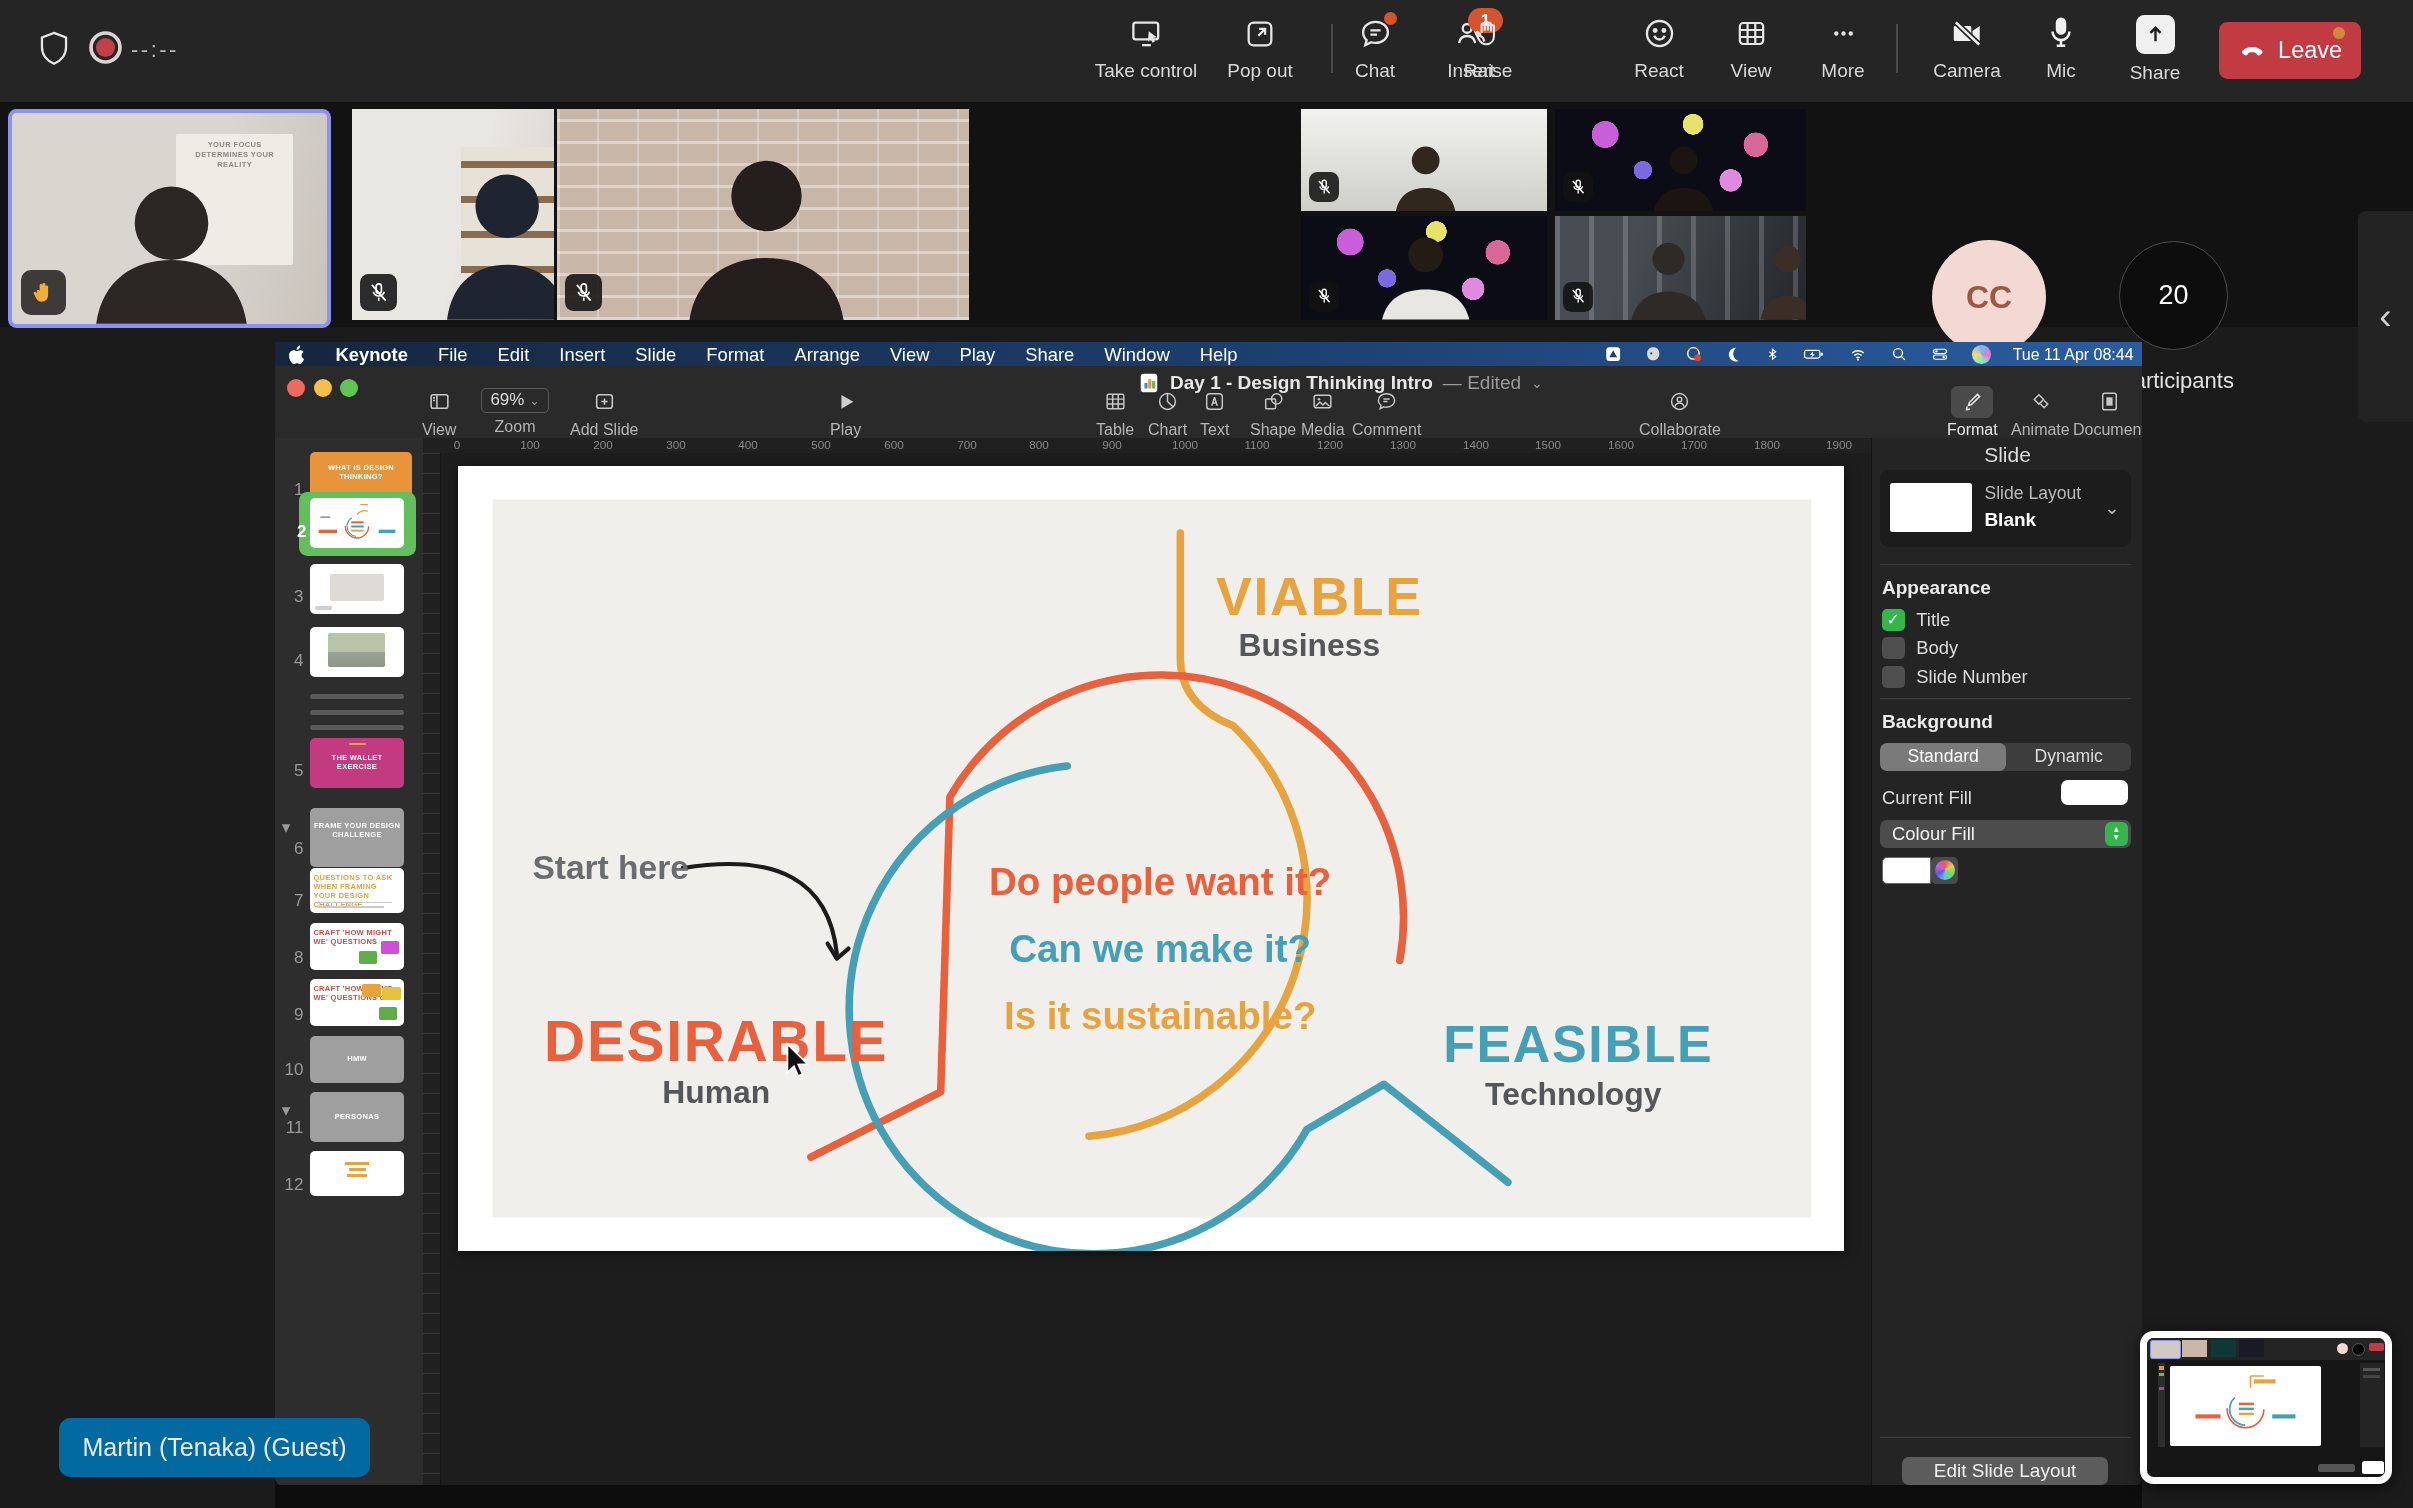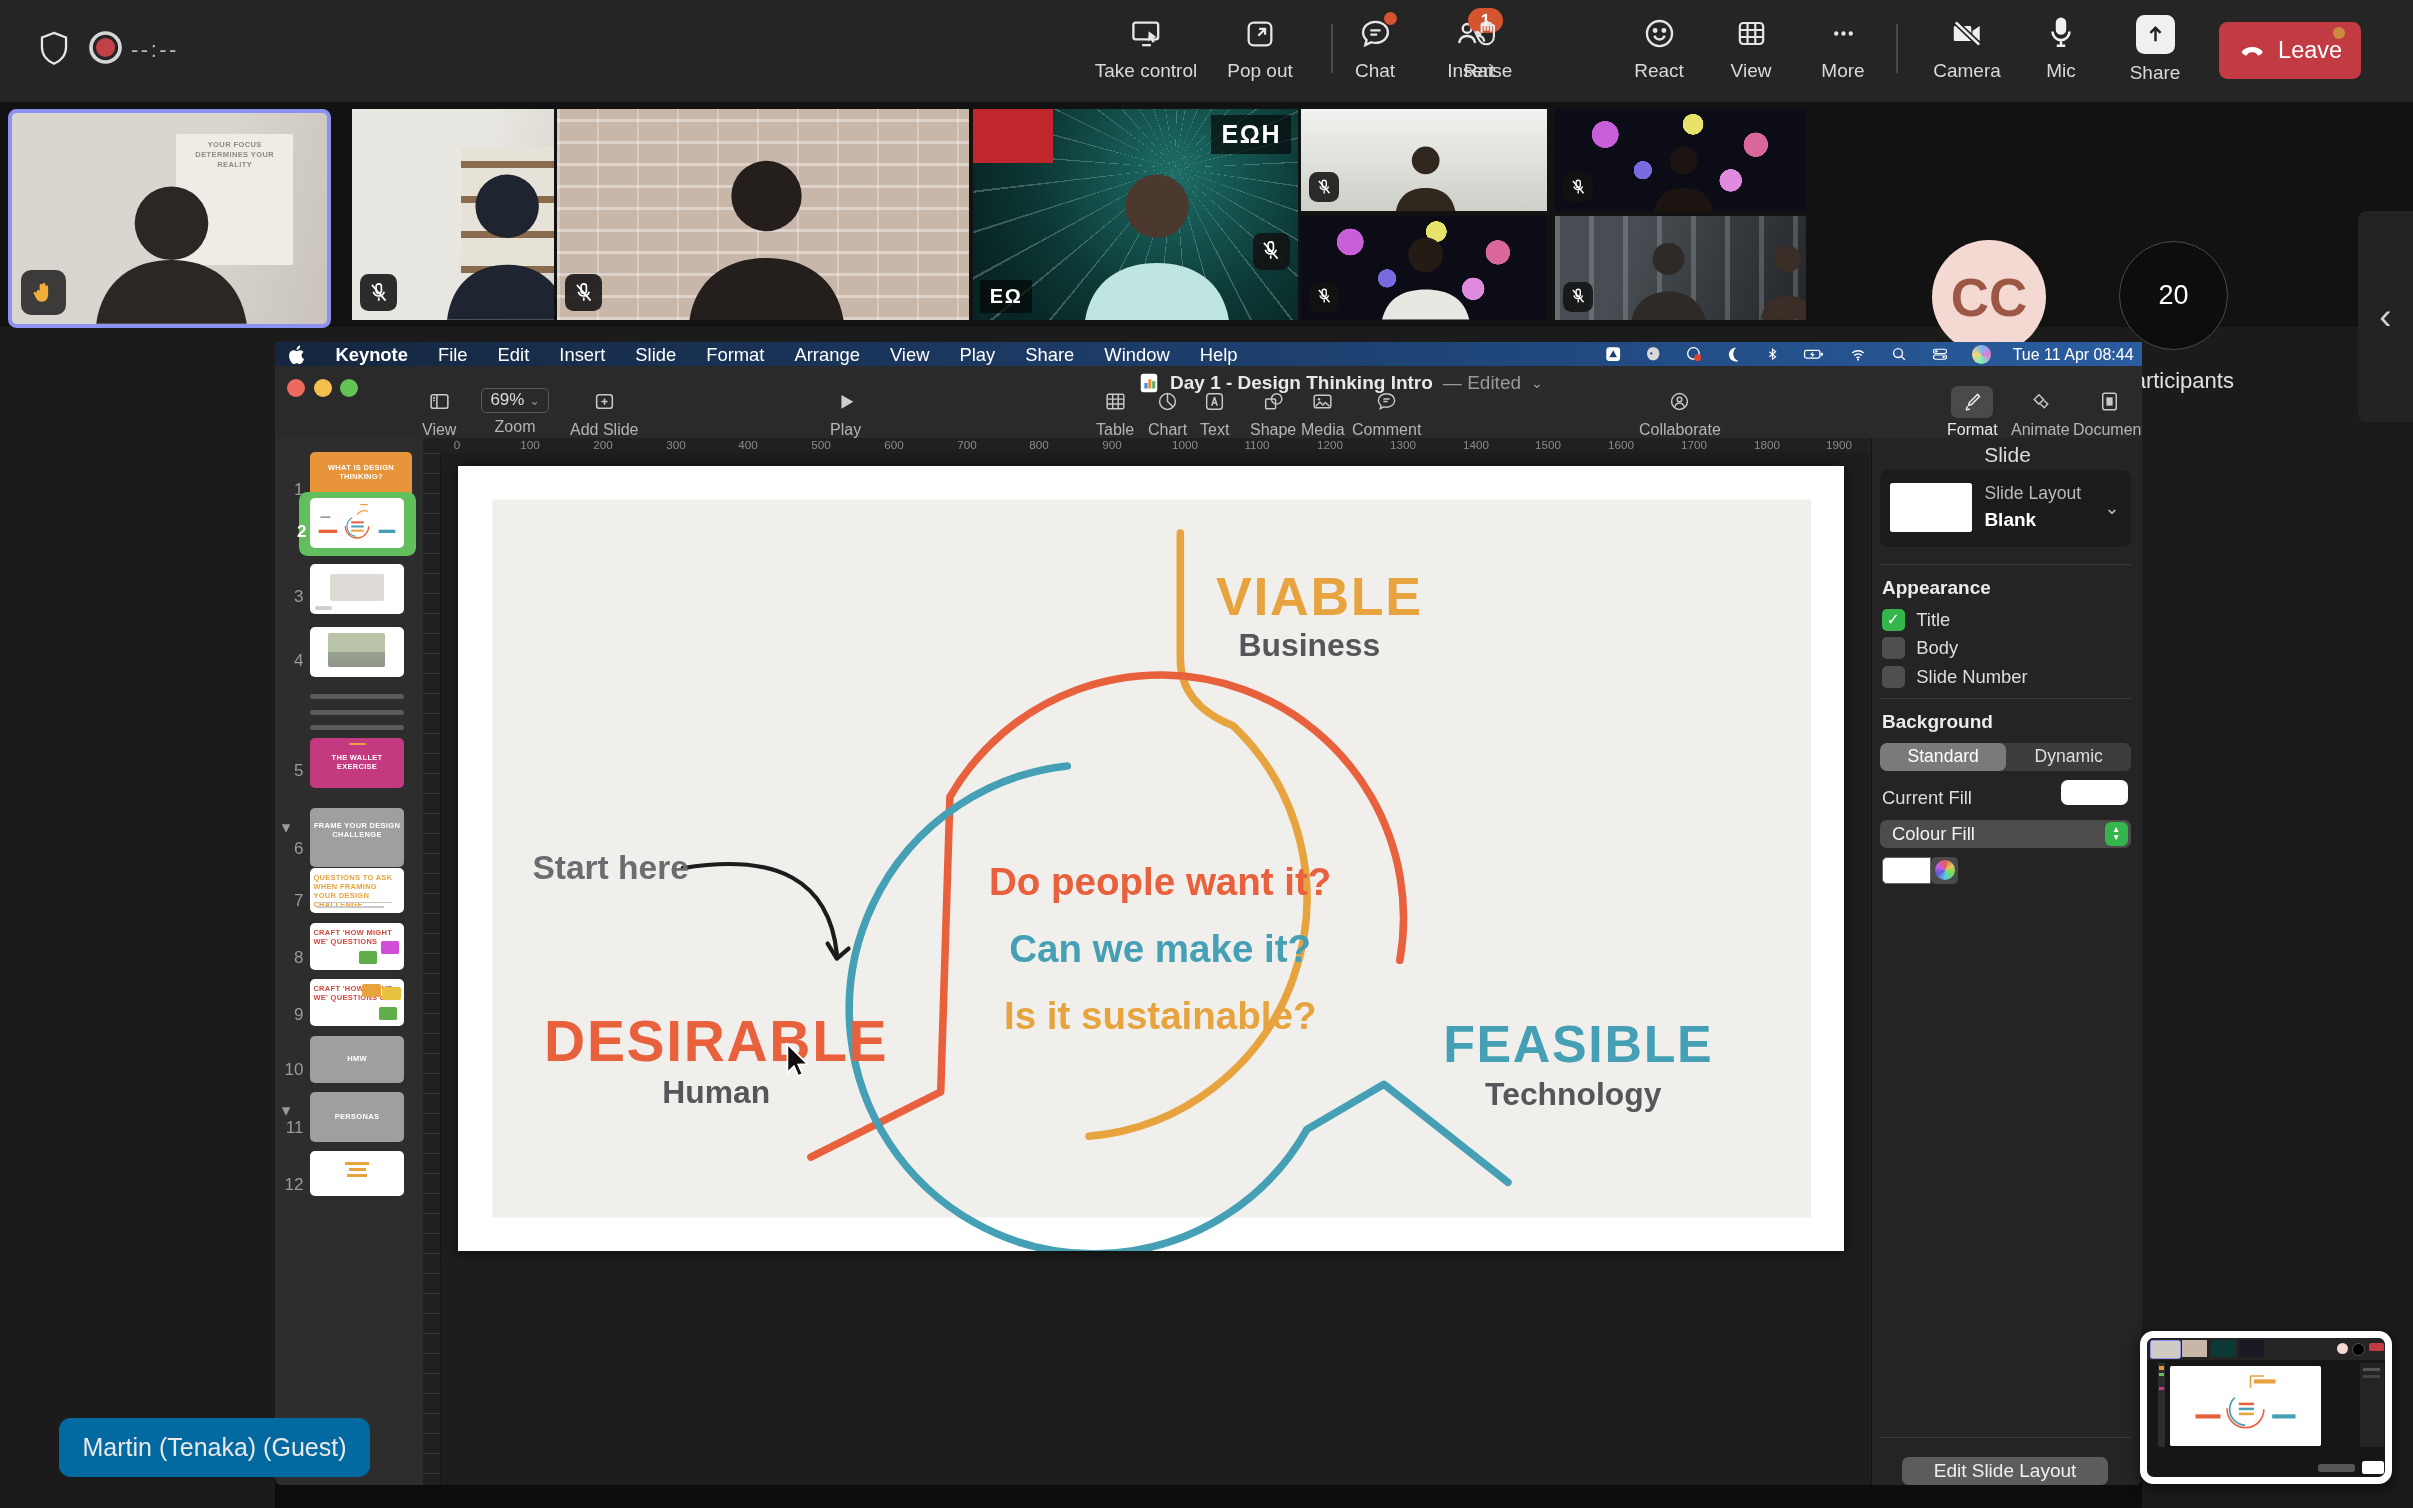--- a/index.html
+++ b/index.html
@@ -45,21 +45,21 @@
   .shelf{position:absolute;right:0;top:18%;width:46%;height:60%;background:
      repeating-linear-gradient(0deg,#8a6b4e 0 6.7px,#e7e2d8 6.7px 35px);}
   .window{background:linear-gradient(#f2f2f0,#cfcfc9);}
   .bldg{background:linear-gradient(110deg,#474d52 30%,#23262a);}
   .bldg .glass{position:absolute;inset:0;background:repeating-linear-gradient(90deg,rgba(255,255,255,.18) 0 5px,rgba(0,0,0,0) 5px 34px);}
   .logo{position:absolute;color:#fff;font-weight:bold;font-size:25px;letter-spacing:1.7px;background:rgba(5,5,5,.65);padding:5px 10px;}
   .redbox{position:absolute;left:0;top:0;width:80px;height:54px;background:#c0272d;}
   .rail{left:2358px;top:109px;width:55px;height:211px;background:#232323;border-radius:8.4px 0 0 8.4px;
         display:flex;align-items:center;justify-content:center;font-size:37px;color:#cfcfcf;cursor:pointer;}
   .avatar{left:1932px;top:138px;width:114px;height:114px;border-radius:50%;background:#f3d9d1;
-          display:flex;align-items:center;justify-content:center;font-size:53px;font-weight:bold;color:#9c5844;}
+          display:flex;align-items:center;justify-content:center;font-size:32px;font-weight:bold;color:#9c5844;}
   .pcircle{left:2119px;top:139px;width:107px;height:107px;border-radius:50%;background:#0d0d0d;border:1.7px solid #4a4a4a;
            display:flex;align-items:center;justify-content:center;font-size:27px;color:#fff;}
   .plabel{font-size:22px;color:#e2e2e2;}
   
   .share{left:275px;top:342px;width:1867px;height:1167px;background:#101010;}
   .menubar{position:absolute;left:0;top:0;width:1867px;height:25px;background:linear-gradient(90deg,#15263e,#1d4070 55%,#2a5da0);
            display:flex;align-items:center;color:#fff;font-size:18.4px;gap:30px;padding:0;}
   .menubar .mi{white-space:nowrap;cursor:pointer;}
   .mbright{position:absolute;right:8.4px;top:0;height:25px;display:flex;align-items:center;gap:22px;color:#fff;}
   .clock{font-size:16px;white-space:nowrap;}
@@ -292,39 +292,20 @@
       <div class="micbadge">
         <svg width="23.5" height="23.5" viewBox="0 0 24 24">
             <g stroke="#fff" stroke-width="1.7" fill="none">
               <rect x="9.3" y="3" width="5.4" height="9.6" rx="2.7"></rect>
               <path d="M6.4 11a5.8 5.8 0 0011.2 0M12 16.8v3.4"></path>
               <line x1="5" y1="4" x2="19" y2="20"></line>
             </g>
           </svg>
       </div>
     </div>
-    <div class="tile fire" style="left:973px;width:325px;">
-      <div class="spark"></div>
-      <div class="redbox"></div>
-      <svg class="sil" style="left:92px;" width="184" height="159" viewBox="0 0 110 95">
-          <path d="M55 8a19 19 0 110 38 19 19 0 010-38z" fill="#4b382f"></path>
-          <path d="M12 95c4-24 22-34 43-34s39 10 43 34z" fill="#bfe5e0"></path>
-        </svg>
-      <div class="logo" style="right:6.7px;top:6.7px;">EΩH</div>
-      <div class="logo" style="left:6.7px;bottom:6.7px;font-size:20px;">EΩ</div>
-      <div class="micbadge" style="left:auto;right:8.4px;bottom:50px;">
-        <svg width="23.5" height="23.5" viewBox="0 0 24 24">
-            <g stroke="#fff" stroke-width="1.7" fill="none">
-              <rect x="9.3" y="3" width="5.4" height="9.6" rx="2.7"></rect>
-              <path d="M6.4 11a5.8 5.8 0 0011.2 0M12 16.8v3.4"></path>
-              <line x1="5" y1="4" x2="19" y2="20"></line>
-            </g>
-          </svg>
-      </div>
-    </div>
 
     <div class="tile window" style="left:1301px;width:246px;height:102px;">
       <svg class="sil" style="left:88px;" width="75" height="71" viewBox="0 0 45 43">
           <path d="M22 4a8.4 8.4 0 110 16.8A8.4 8.4 0 0122 4zM4 43c2-10 9-14 18-14s16 4 18 14z" fill="#30281f"></path>
         </svg>
       <div class="micbadge" style="width:30px;height:30px;">
         <svg width="18.4" height="18.4" viewBox="0 0 24 24">
             <g stroke="#fff" stroke-width="1.8" fill="none">
               <rect x="9.3" y="3" width="5.4" height="9.6" rx="2.7"></rect>
               <path d="M6.4 11a5.8 5.8 0 0011.2 0M12 16.8v3.4"></path>

